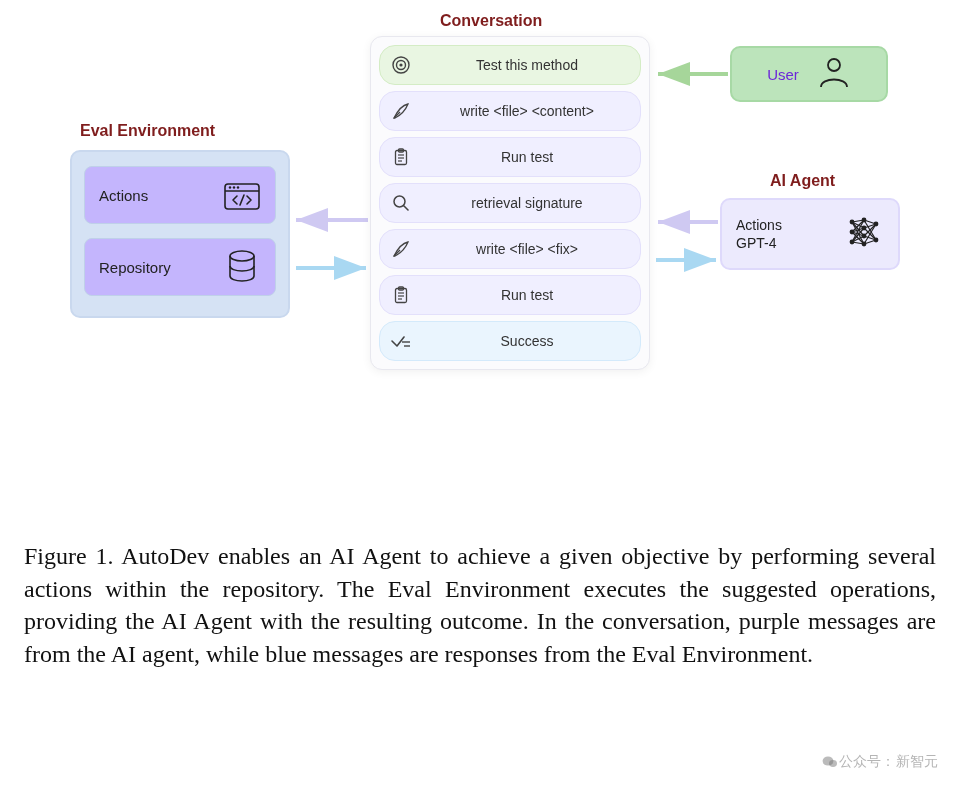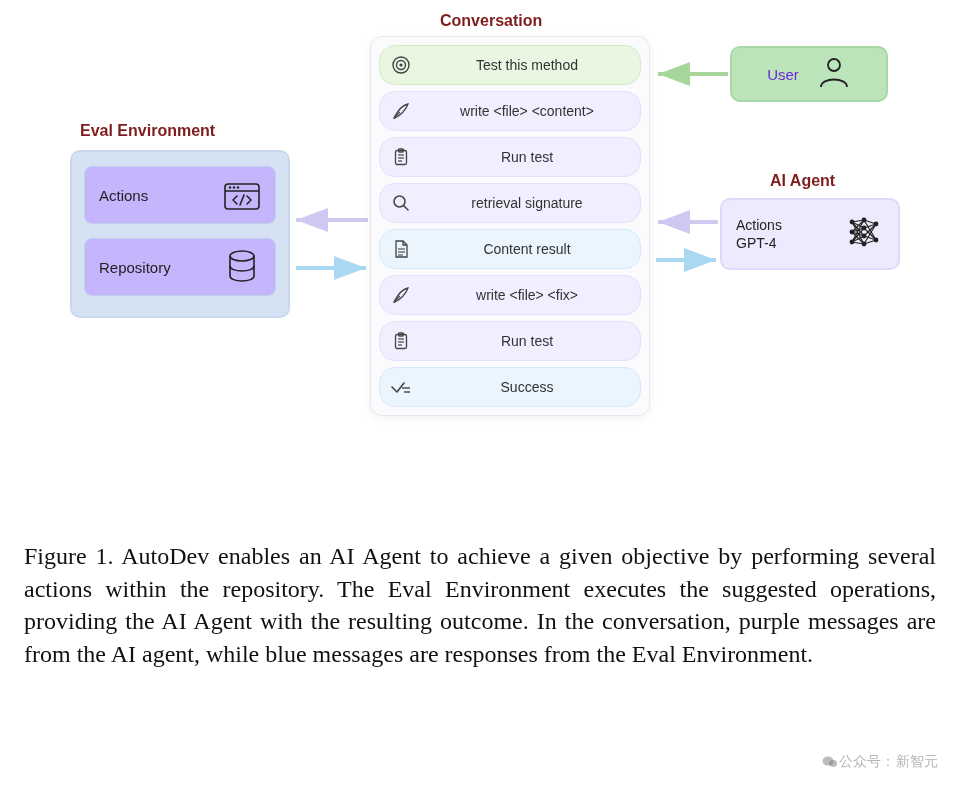--- a/index.html
+++ b/index.html
@@ -221,32 +221,20 @@
         <span class="msg-text">Run test</span>
       </div>
       <div class="msg purple">
         <span class="conv-icon">
           <svg width="20" height="20" viewBox="0 0 20 20">
             <circle cx="8.5" cy="8.5" r="5.5" fill="none" stroke="#444" stroke-width="1.5"></circle>
             <line x1="13" y1="13" x2="17" y2="17" stroke="#444" stroke-width="1.6" stroke-linecap="round"></line>
           </svg>
         </span>
         <span class="msg-text">retrieval signature</span>
-      </div>
-      <div class="msg blue">
-        <span class="conv-icon">
-          <svg width="18" height="20" viewBox="0 0 18 20">
-            <path d="M4 2 H11 L15 6 V18 H4 Z" fill="none" stroke="#444" stroke-width="1.3"></path>
-            <path d="M11 2 V6 H15" fill="none" stroke="#444" stroke-width="1.3"></path>
-            <line x1="6" y1="10" x2="13" y2="10" stroke="#444" stroke-width="1.1"></line>
-            <line x1="6" y1="13" x2="13" y2="13" stroke="#444" stroke-width="1.1"></line>
-            <line x1="6" y1="16" x2="11" y2="16" stroke="#444" stroke-width="1.1"></line>
-          </svg>
-        </span>
-        <span class="msg-text">Content result</span>
       </div>
       <div class="msg purple">
         <span class="conv-icon">
           <svg width="20" height="20" viewBox="0 0 20 20">
             <path d="M3 17 C7 9 12 4 17 3 C15 8 10 14 4 17 Z" fill="none" stroke="#444" stroke-width="1.3"></path>
             <path d="M3 17 L9 11" stroke="#444" stroke-width="1.3"></path>
           </svg>
         </span>
         <span class="msg-text">write &lt;file&gt; &lt;fix&gt;</span>
       </div>

